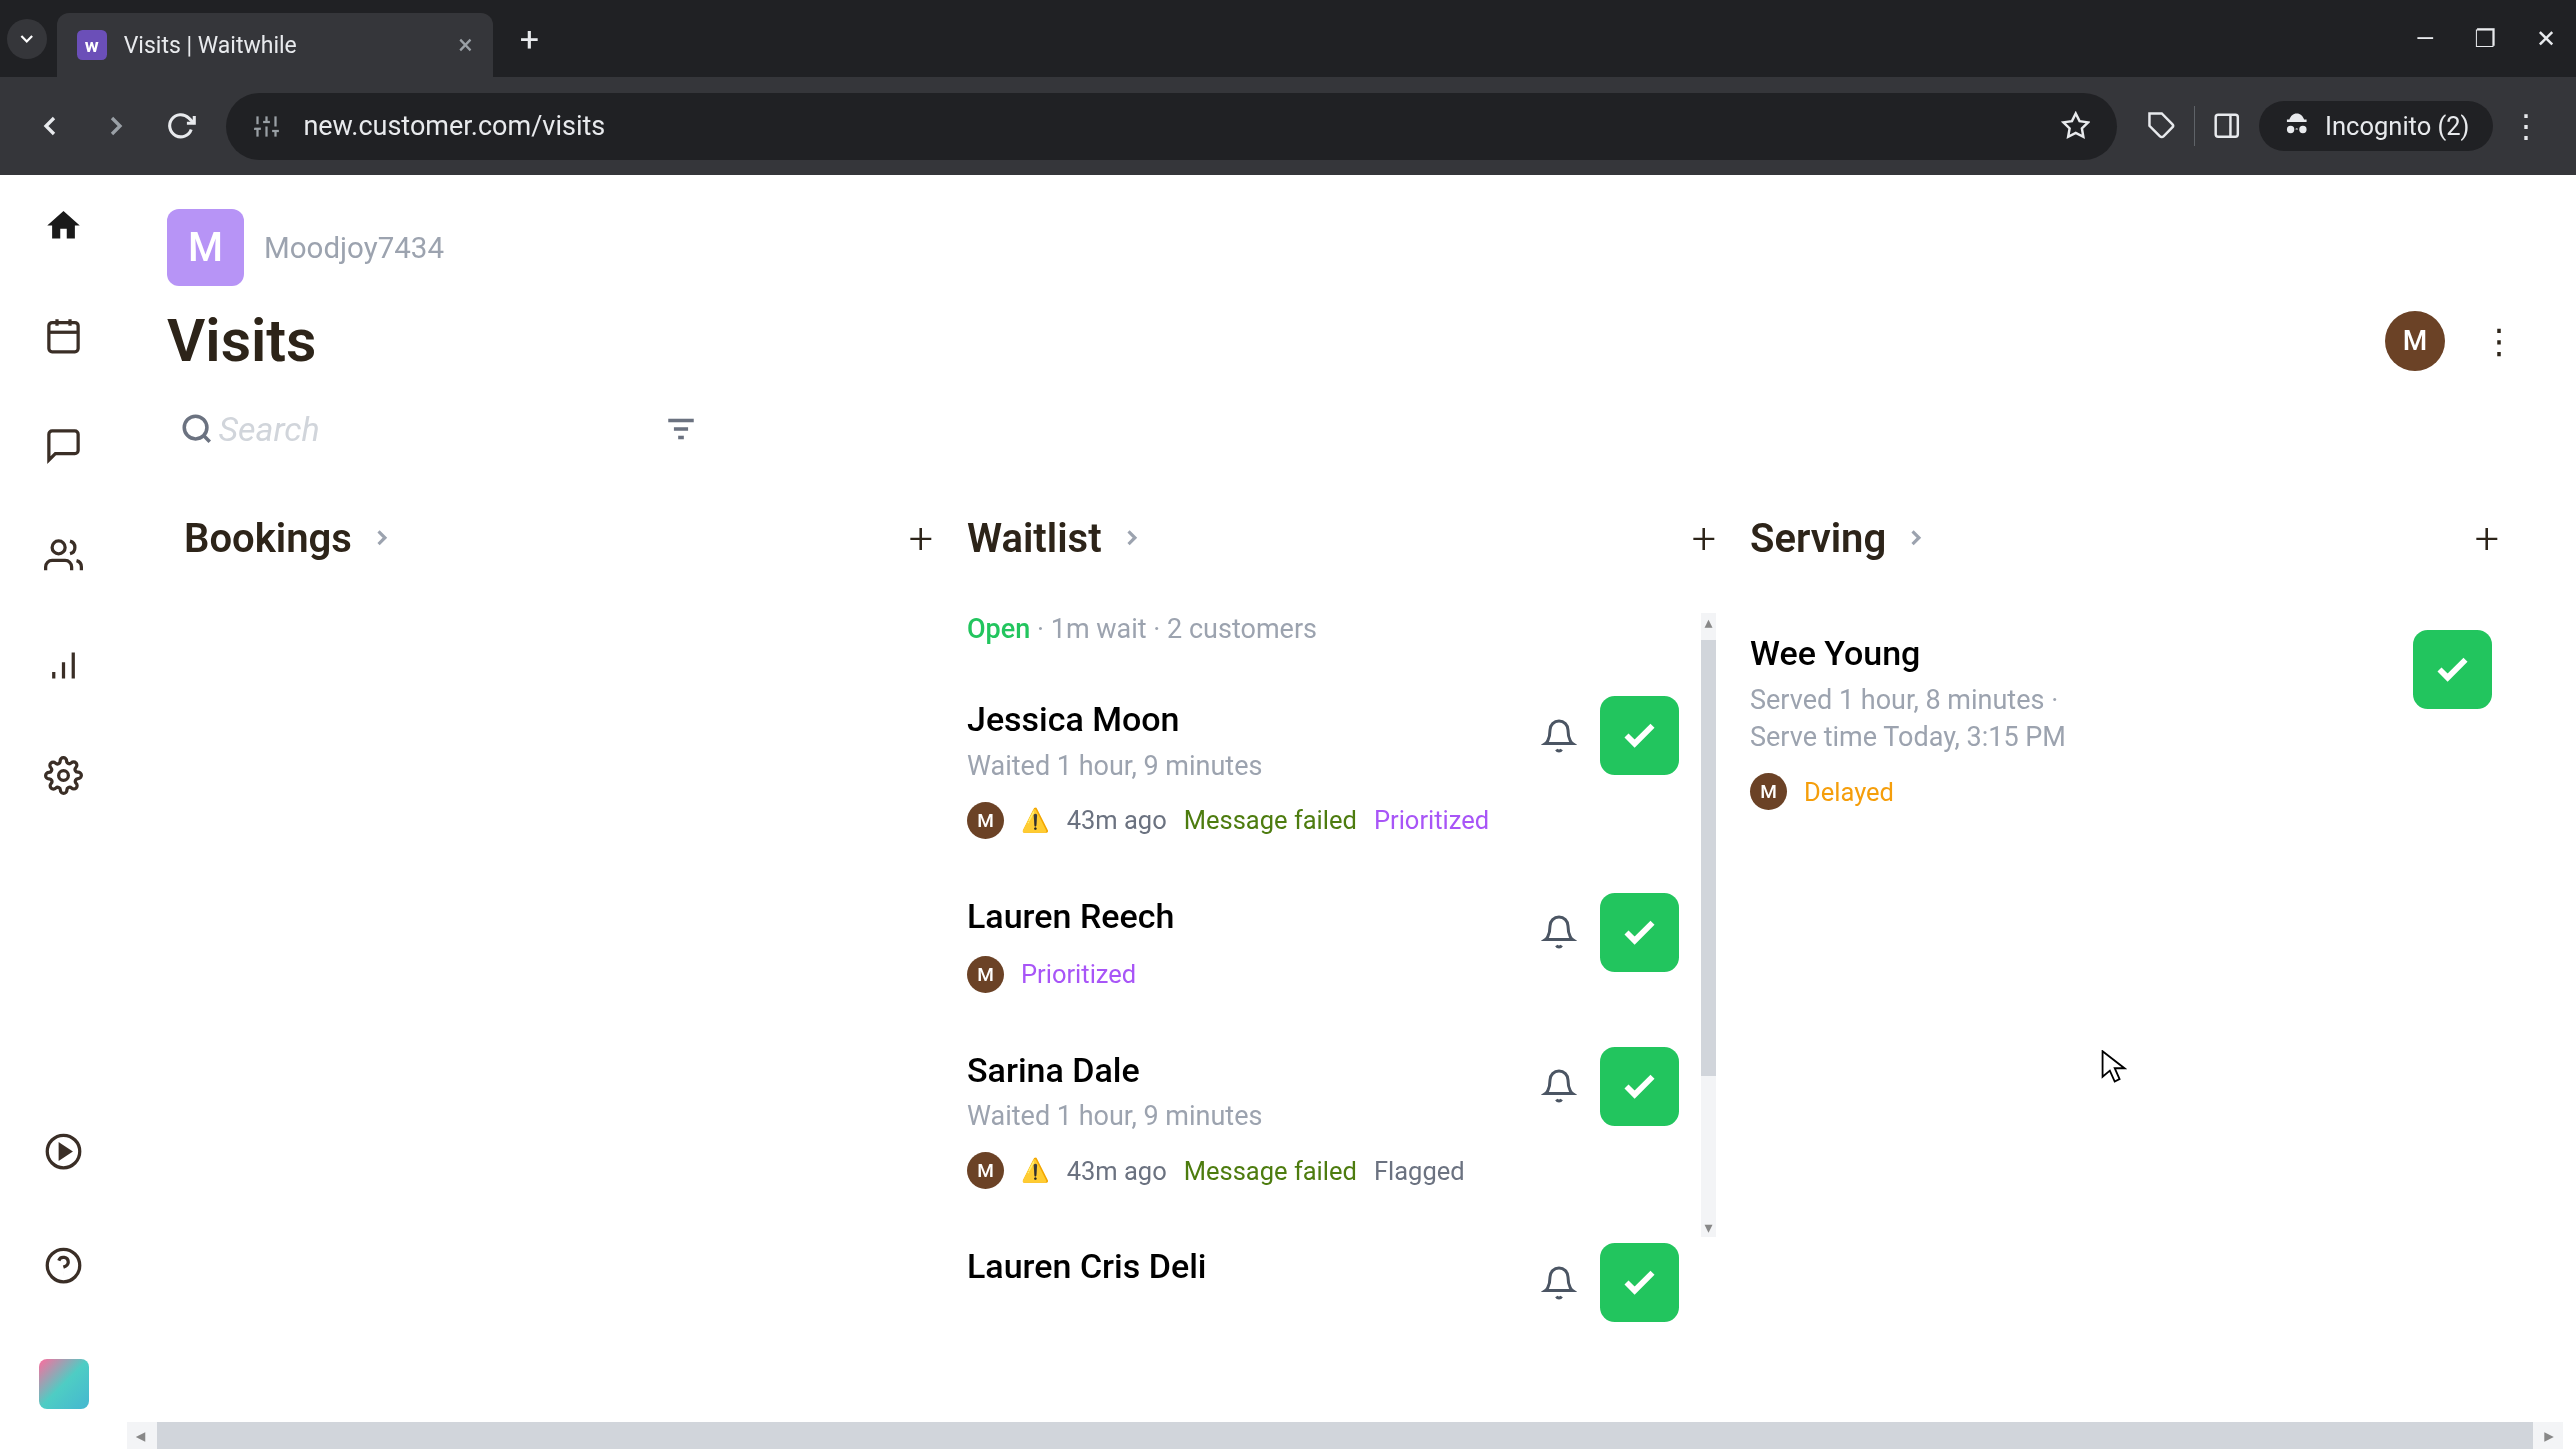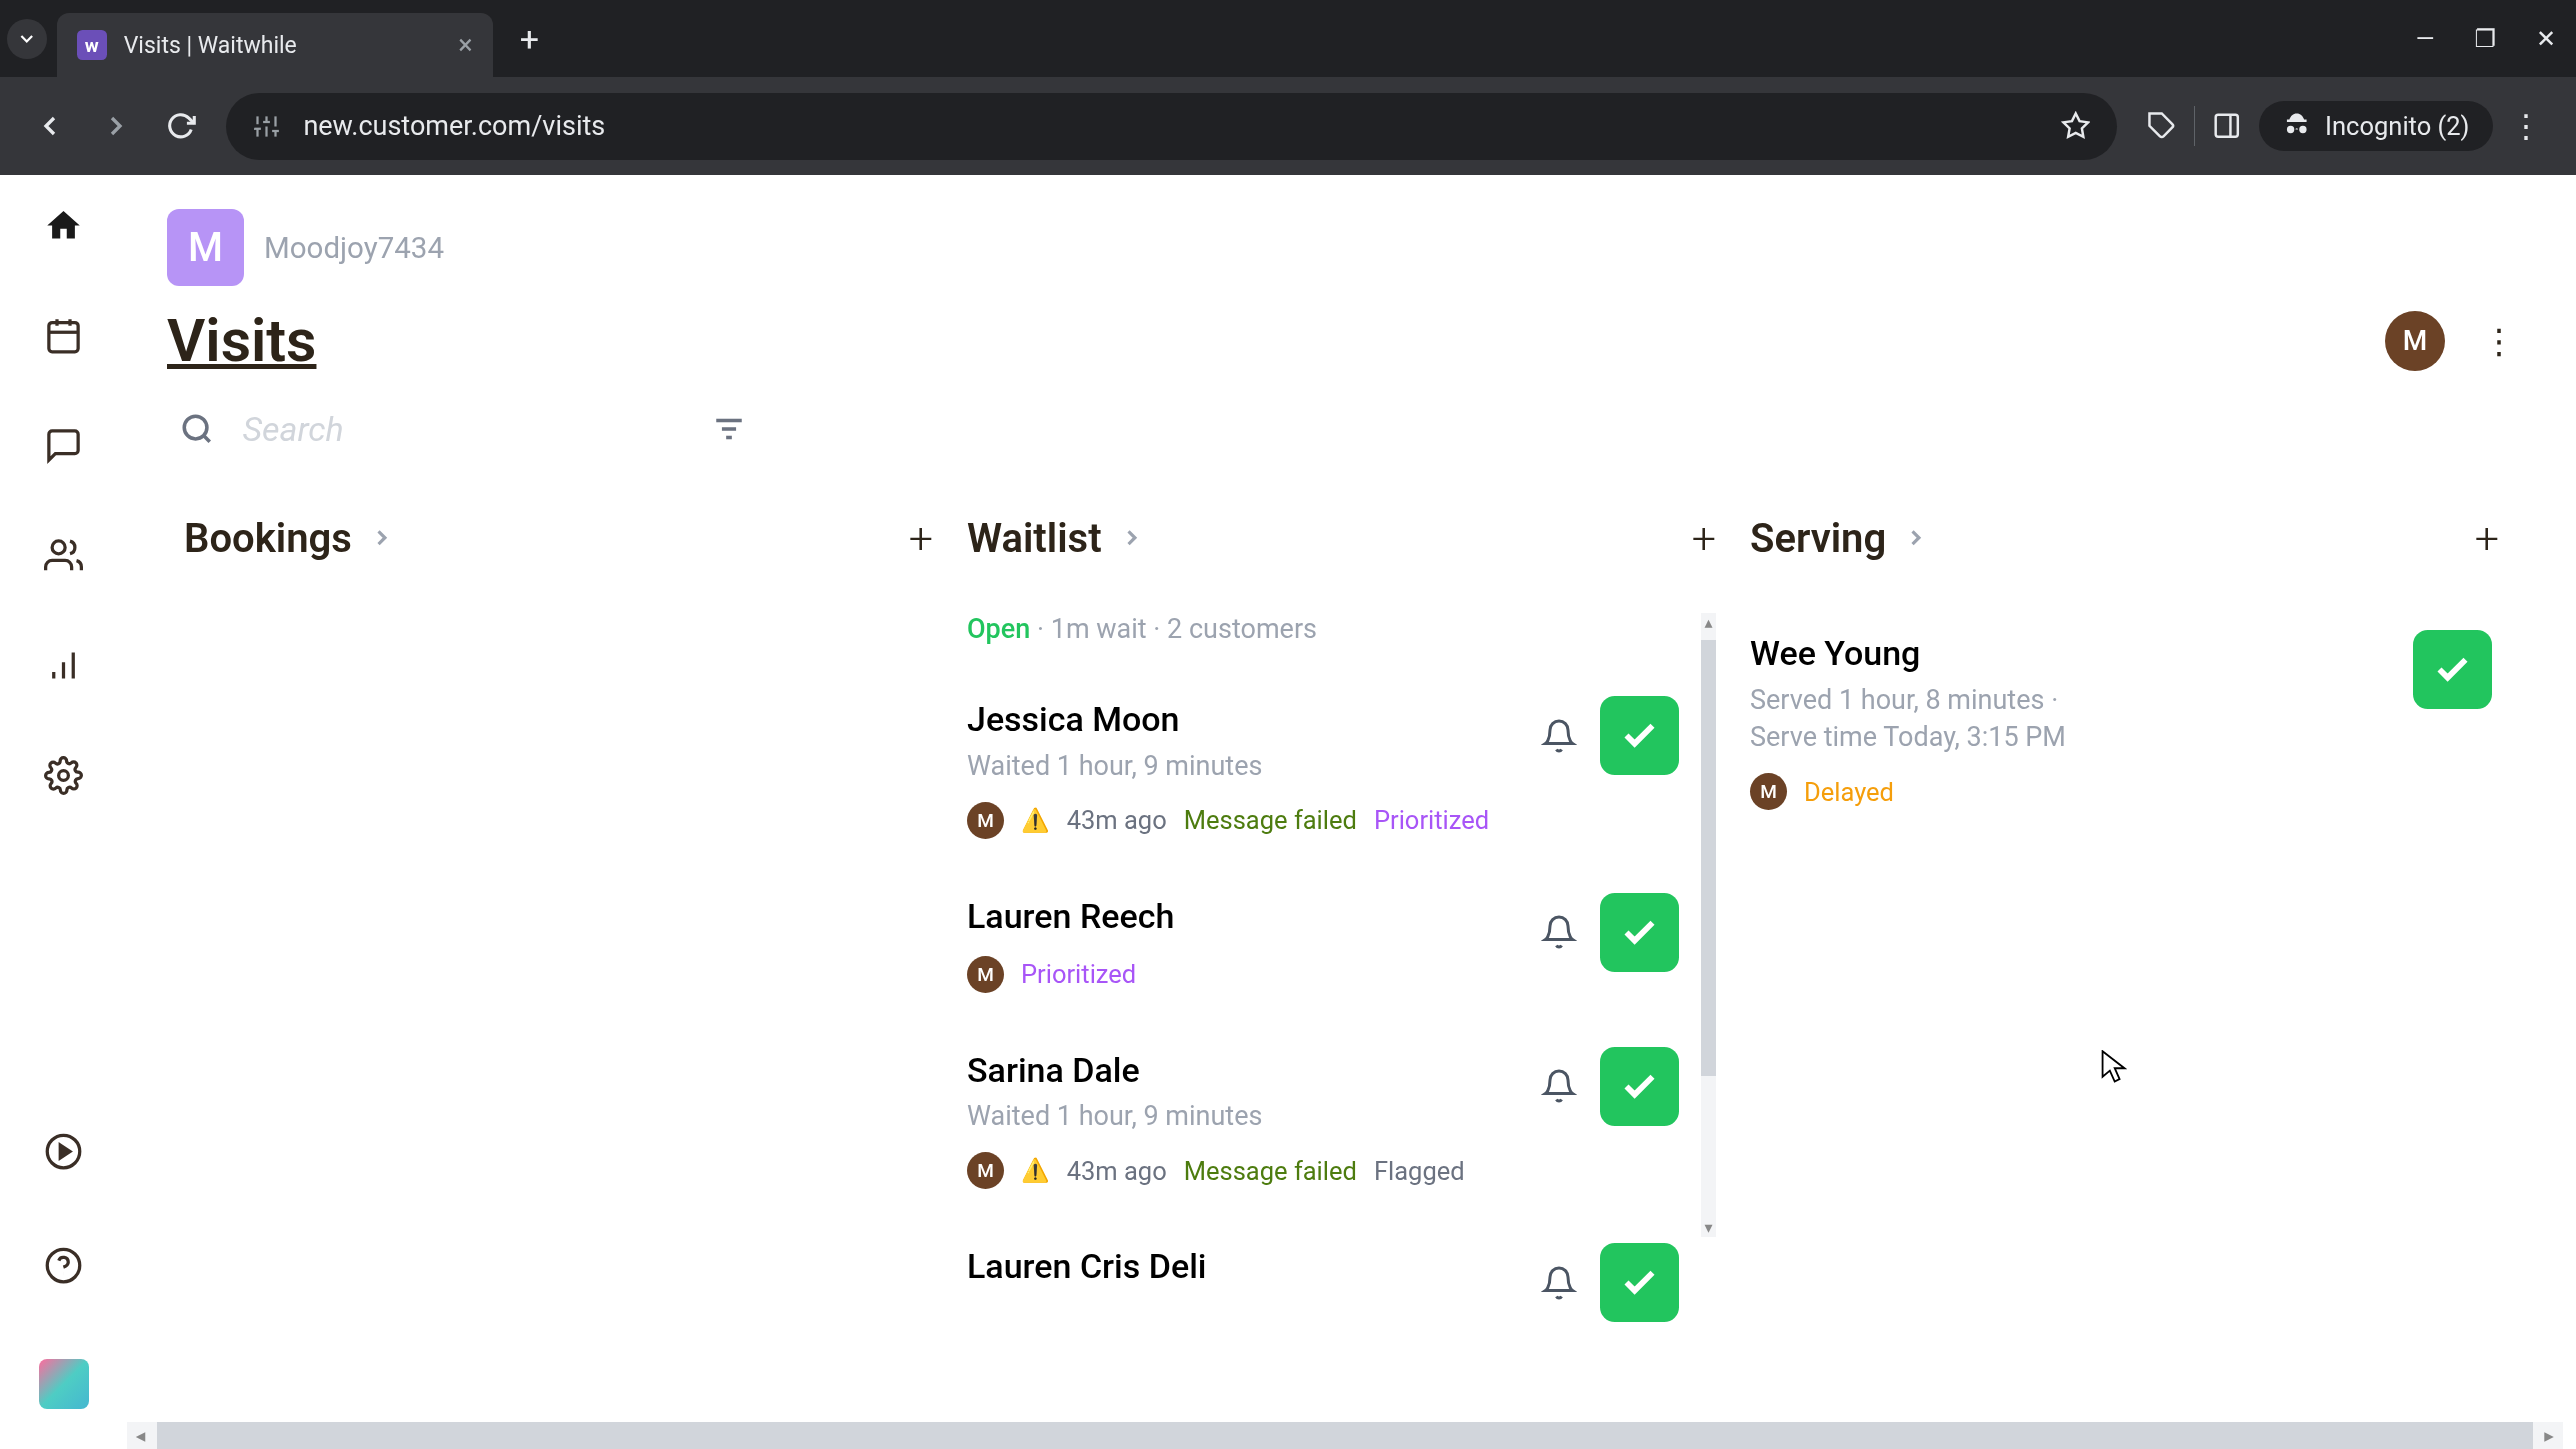--- a/index.html
+++ b/index.html
@@ -33,26 +33,26 @@
 .sidebar-icon.active { color: #1a1a1a; }
 .sidebar-bottom { margin-top: auto; margin-bottom: 40px; display: flex; flex-direction: column; gap: 74px; align-items: center; }
 .profile-thumb { width: 50px; height: 50px; border-radius: 8px; background: linear-gradient(135deg, #ff6b9d, #4ecdc4, #45b7d1); }
 
 .main { flex: 1; padding: 34px 60px 0 40px; }
 .breadcrumb { display: flex; align-items: center; gap: 20px; margin-bottom: 20px; }
 .workspace-badge { width: 77px; height: 77px; background: #b794f6; border-radius: 12px; display: flex; align-items: center; justify-content: center; color: #fff; font-size: 40px; font-weight: 500; }
 .workspace-name { color: #9ca3af; font-size: 29.5px; }
 
 .page-header { display: flex; align-items: center; margin-bottom: 34px; }
-.page-title { font-size: 59px; font-weight: 600; color: #2d2419; text-decoration: underline; }
+.page-title { font-size: 59px; font-weight: 600; color: #2d2419; }
 .header-right { margin-left: auto; display: flex; align-items: center; gap: 37px; }
 .avatar { width: 60px; height: 60px; border-radius: 50%; background: #6b4226; color: #fff; display: flex; align-items: center; justify-content: center; font-size: 28px; font-weight: 500; }
 .kebab { font-size: 34px; color: #2d2419; }
 
-.search-row { display: flex; align-items: center; gap: 28px; margin-bottom: 64px; padding-left: 13.4px; }
+.search-row { display: flex; align-items: center; gap: 4px; margin-bottom: 64px; padding-left: 13.4px; }
 .search-icon { color: #6b7280; font-size: 34px; }
 .search-input { border: none; font-size: 34px; color: #9ca3af; outline: none; width: 402px; }
 .search-input::placeholder { color: #d1d5db; font-style: italic; }
 .filter-icon { color: #6b7280; font-size: 29.5px; margin-left: 40px; }
 
 .columns { display: flex; gap: 0; justify-content: center; }
 .column { flex: 1; padding: 0 17px; }
 .column-header { display: flex; align-items: center; margin-bottom: 50px; }
 .column-title { font-size: 40px; font-weight: 600; color: #2d2419; }
 .chevron { color: #9ca3af; font-size: 29.5px; margin-left: 17px; }

